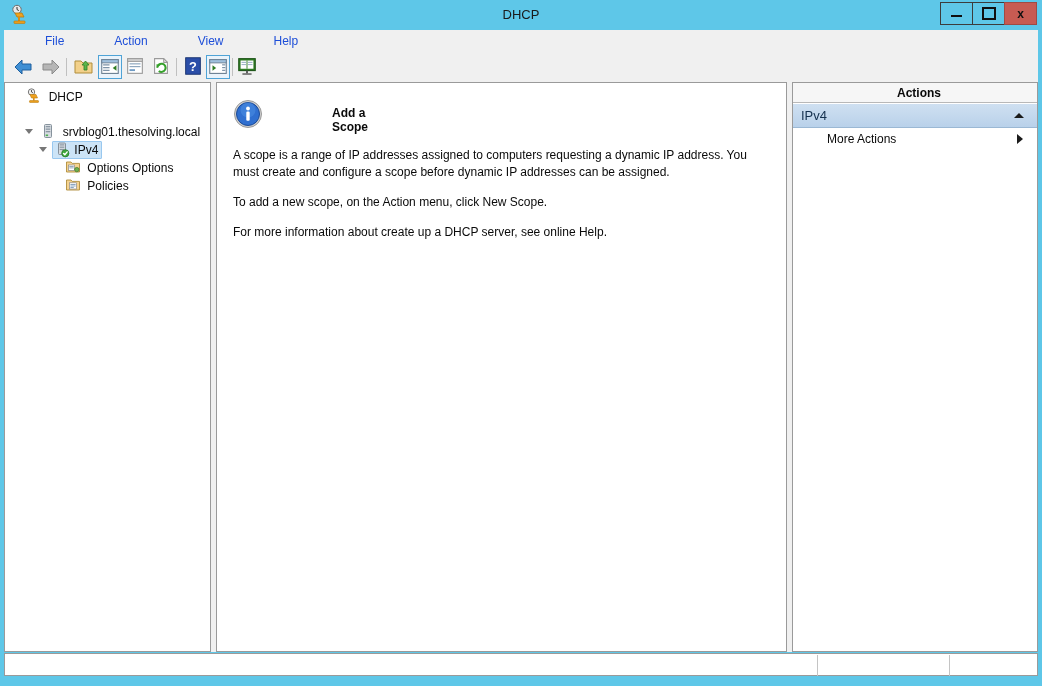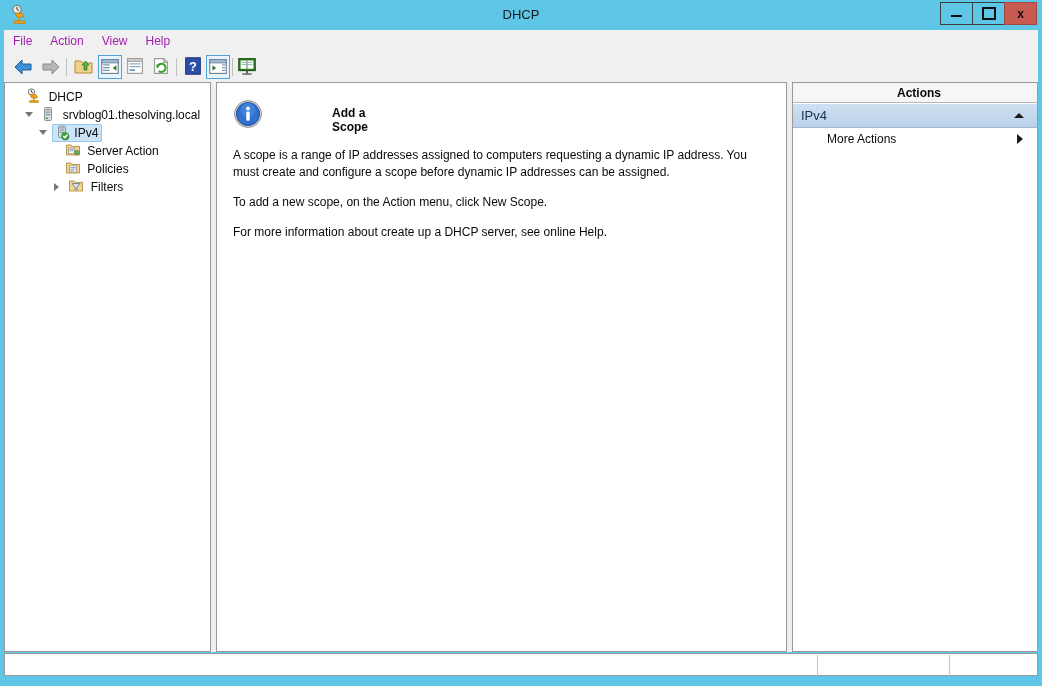--- a/index.html
+++ b/index.html
@@ -69,23 +69,24 @@
     left: 4px; top: 30px;
     width: 1034px; height: 22px;
     background: #f0f0f0;
     border-bottom: 1px solid #e3e3e3;
   }
   .menu-item {
     float: left;
     line-height: 22px;
     padding: 0 9px;
     font-size: 12px;
-    color: #a21caf;
+    color: #1d4ed8;
     cursor: default;
     font-family: "Liberation Sans", sans-serif;
+    margin-left: 32px;
   }
 
   
   #toolbar {
     position: absolute;
     left: 4px; top: 52px;
     width: 1034px; height: 30px;
     background: #f0f0f0;
     border-bottom: 1px solid #c8c8c8;
   }
@@ -430,21 +431,21 @@
               <circle cx="5.5" cy="4" r="3.2" fill="#eeeeee" stroke="#6b6b6b" stroke-width="0.9"></circle>
               <path d="M5.5 2 L5.5 4 L7 4.9" stroke="#333" stroke-width="0.8" fill="none"></path>
               <path d="M4 6.5 L10 6.5 L11.5 10 L5.5 10 Z" fill="#f0a21e" stroke="#b97a0d" stroke-width="0.6"></path>
               <rect x="7" y="10" width="1.6" height="2.6" fill="#d98e14"></rect>
               <rect x="3.5" y="12.6" width="9" height="1.8" rx="0.5" fill="#f0a21e" stroke="#b97a0d" stroke-width="0.6"></rect>
             </svg>
           </span>
           <span class="tlabel">DHCP</span>
         </div>
 
-        <div class="trow" style="padding-left:14px;">
+        <div class="trow" style="padding-left:14px;margin-top:17px;">
           <span class="texp open"><i></i></span>
           <span class="ticon">
             <svg width="16" height="16" viewBox="0 0 16 16">
               <rect x="4.5" y="1.5" width="7" height="13" rx="1" fill="#d8dde2" stroke="#7c8893" stroke-width="0.9"></rect>
               <rect x="5.7" y="3" width="4.6" height="1.3" fill="#8c98a4"></rect>
               <rect x="5.7" y="5.5" width="4.6" height="1.3" fill="#8c98a4"></rect>
               <rect x="5.7" y="8" width="4.6" height="1.3" fill="#8c98a4"></rect>
               <rect x="5.7" y="11.5" width="2.4" height="1.6" fill="#4caf50"></rect>
             </svg>
           </span>
@@ -470,46 +471,36 @@
         <div class="trow" style="padding-left:56px;">
           <span class="ticon">
             <svg width="16" height="16" viewBox="0 0 16 16">
               <path d="M1.5 3 L6 3 L7.2 4.4 L14.5 4.4 L14.5 13 L1.5 13 Z" fill="#f5d391" stroke="#b08d3a" stroke-width="0.9"></path>
               <rect x="3.5" y="6" width="6" height="5.4" fill="#ffffff" stroke="#8a8a8a" stroke-width="0.7"></rect>
               <rect x="4.3" y="7" width="4.4" height="0.8" fill="#7d93a8"></rect>
               <rect x="4.3" y="8.5" width="4.4" height="0.8" fill="#7d93a8"></rect>
               <circle cx="11.8" cy="10.6" r="2.2" fill="#6fb04f" stroke="#3d7a28" stroke-width="0.7"></circle>
             </svg>
           </span>
-          <span class="tlabel">Server Action</span>
+          <span class="tlabel">Options Options</span>
         </div>
 
         <div class="trow" style="padding-left:56px;">
           <span class="ticon">
             <svg width="16" height="16" viewBox="0 0 16 16">
               <path d="M1.5 3 L6 3 L7.2 4.4 L14.5 4.4 L14.5 13 L1.5 13 Z" fill="#f5d391" stroke="#b08d3a" stroke-width="0.9"></path>
               <rect x="4.5" y="5.8" width="7" height="6.2" fill="#ffffff" stroke="#8a8a8a" stroke-width="0.7"></rect>
               <rect x="5.4" y="7" width="5.2" height="0.8" fill="#6f8fb0"></rect>
               <rect x="5.4" y="8.6" width="5.2" height="0.8" fill="#6f8fb0"></rect>
               <rect x="5.4" y="10.2" width="3.4" height="0.8" fill="#6f8fb0"></rect>
             </svg>
           </span>
           <span class="tlabel">Policies</span>
         </div>
 
-        <div class="trow" style="padding-left:42px;">
-          <span class="texp"><i></i></span>
-          <span class="ticon">
-            <svg width="16" height="16" viewBox="0 0 16 16">
-              <path d="M1.5 3 L6 3 L7.2 4.4 L14.5 4.4 L14.5 13 L1.5 13 Z" fill="#f5d391" stroke="#b08d3a" stroke-width="0.9"></path>
-              <path d="M4 5.6 L12 5.6 L9 9 L9 12 L7 11 L7 9 Z" fill="#dfe9f3" stroke="#5d7f9e" stroke-width="0.9"></path>
-            </svg>
-          </span>
-          <span class="tlabel">Filters</span>
-        </div>
 
 
       </div>
     </div>
 
     <div id="splitter1"></div>
 
     <div id="mainpanel">
       <div id="main-head">
         <div id="info-icon">

